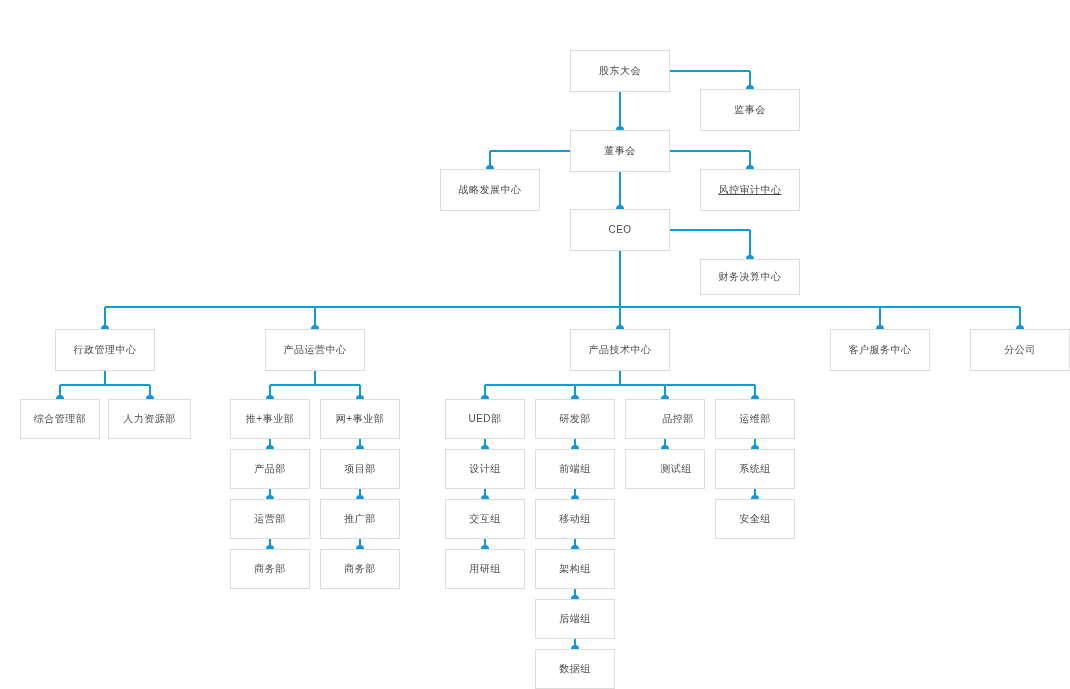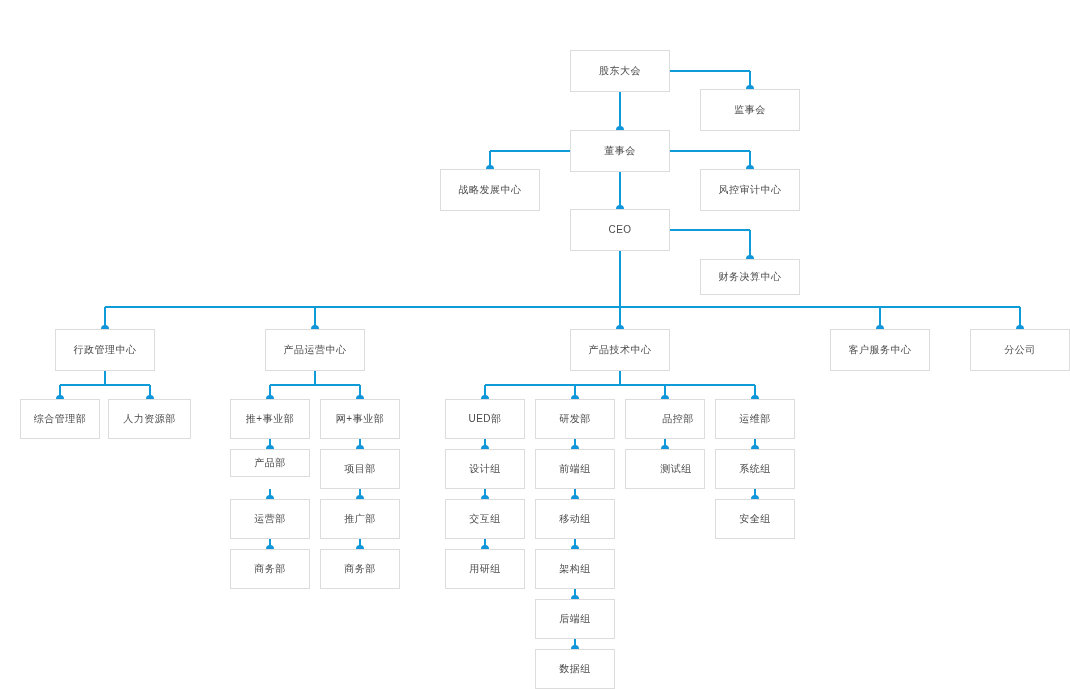--- a/index.html
+++ b/index.html
@@ -138,21 +138,21 @@
       </div>
       <div class="node" style="left: 700px; top: 89px; width: 100px; height: 42px; border-color: rgb(220, 220, 220); background: rgb(255, 255, 255); color: rgb(74, 74, 74);">
         <span class="node-label">监事会</span>
       </div>
       <div class="node" style="left: 570px; top: 130px; width: 100px; height: 42px; border-color: rgb(220, 220, 220); background: rgb(255, 255, 255); color: rgb(74, 74, 74);">
         <span class="node-label">董事会</span>
       </div>
       <div class="node" style="left: 440px; top: 169px; width: 100px; height: 42px; border-color: rgb(220, 220, 220); background: rgb(255, 255, 255); color: rgb(74, 74, 74);">
         <span class="node-label">战略发展中心</span>
       </div>
-      <div class="node" style="left: 700px; top: 169px; width: 100px; height: 42px; border-color: rgb(220, 220, 220); background: rgb(255, 255, 255); color: rgb(74, 74, 74);">
+      <div class="node" style="left: 700px; top: 169px; width: 100px; height: 42px; border-color: rgb(220, 220, 220); background: rgb(255, 255, 255); color: rgb(74, 74, 74); text-decoration: underline;">
         <span class="node-label">风控审计中心</span>
       </div>
       <div class="node" style="left: 570px; top: 209px; width: 100px; height: 42px; border-color: rgb(220, 220, 220); background: rgb(255, 255, 255); color: rgb(74, 74, 74);">
         <span class="node-label">CEO</span>
       </div>
       <div class="node" style="left: 700px; top: 259px; width: 100px; height: 36px; border-color: rgb(220, 220, 220); background: rgb(255, 255, 255); color: rgb(74, 74, 74);">
         <span class="node-label">财务决算中心</span>
       </div>
       <div class="node" style="left: 55px; top: 329px; width: 100px; height: 42px; border-color: rgb(220, 220, 220); background: rgb(255, 255, 255); color: rgb(74, 74, 74);">
         <span class="node-label">行政管理中心</span>
@@ -174,21 +174,21 @@
       </div>
       <div class="node" style="left: 108px; top: 399px; width: 83px; height: 40px; border-color: rgb(220, 220, 220); background: rgb(255, 255, 255); color: rgb(74, 74, 74);">
         <span class="node-label">人力资源部</span>
       </div>
       <div class="node" style="left: 230px; top: 399px; width: 80px; height: 40px; border-color: rgb(220, 220, 220); background: rgb(255, 255, 255); color: rgb(74, 74, 74);">
         <span class="node-label">推+事业部</span>
       </div>
       <div class="node" style="left: 320px; top: 399px; width: 80px; height: 40px; border-color: rgb(220, 220, 220); background: rgb(255, 255, 255); color: rgb(74, 74, 74);">
         <span class="node-label">网+事业部</span>
       </div>
-      <div class="node" style="left: 230px; top: 449px; width: 80px; height: 28px; border-color: rgb(220, 220, 220); background: rgb(255, 255, 255); color: rgb(74, 74, 74);">
+      <div class="node" style="left: 230px; top: 449px; width: 80px; height: 40px; border-color: rgb(220, 220, 220); background: rgb(255, 255, 255); color: rgb(74, 74, 74);">
         <span class="node-label">产品部</span>
       </div>
       <div class="node" style="left: 320px; top: 449px; width: 80px; height: 40px; border-color: rgb(220, 220, 220); background: rgb(255, 255, 255); color: rgb(74, 74, 74);">
         <span class="node-label">项目部</span>
       </div>
       <div class="node" style="left: 230px; top: 499px; width: 80px; height: 40px; border-color: rgb(220, 220, 220); background: rgb(255, 255, 255); color: rgb(74, 74, 74);">
         <span class="node-label">运营部</span>
       </div>
       <div class="node" style="left: 320px; top: 499px; width: 80px; height: 40px; border-color: rgb(220, 220, 220); background: rgb(255, 255, 255); color: rgb(74, 74, 74);">
         <span class="node-label">推广部</span>

